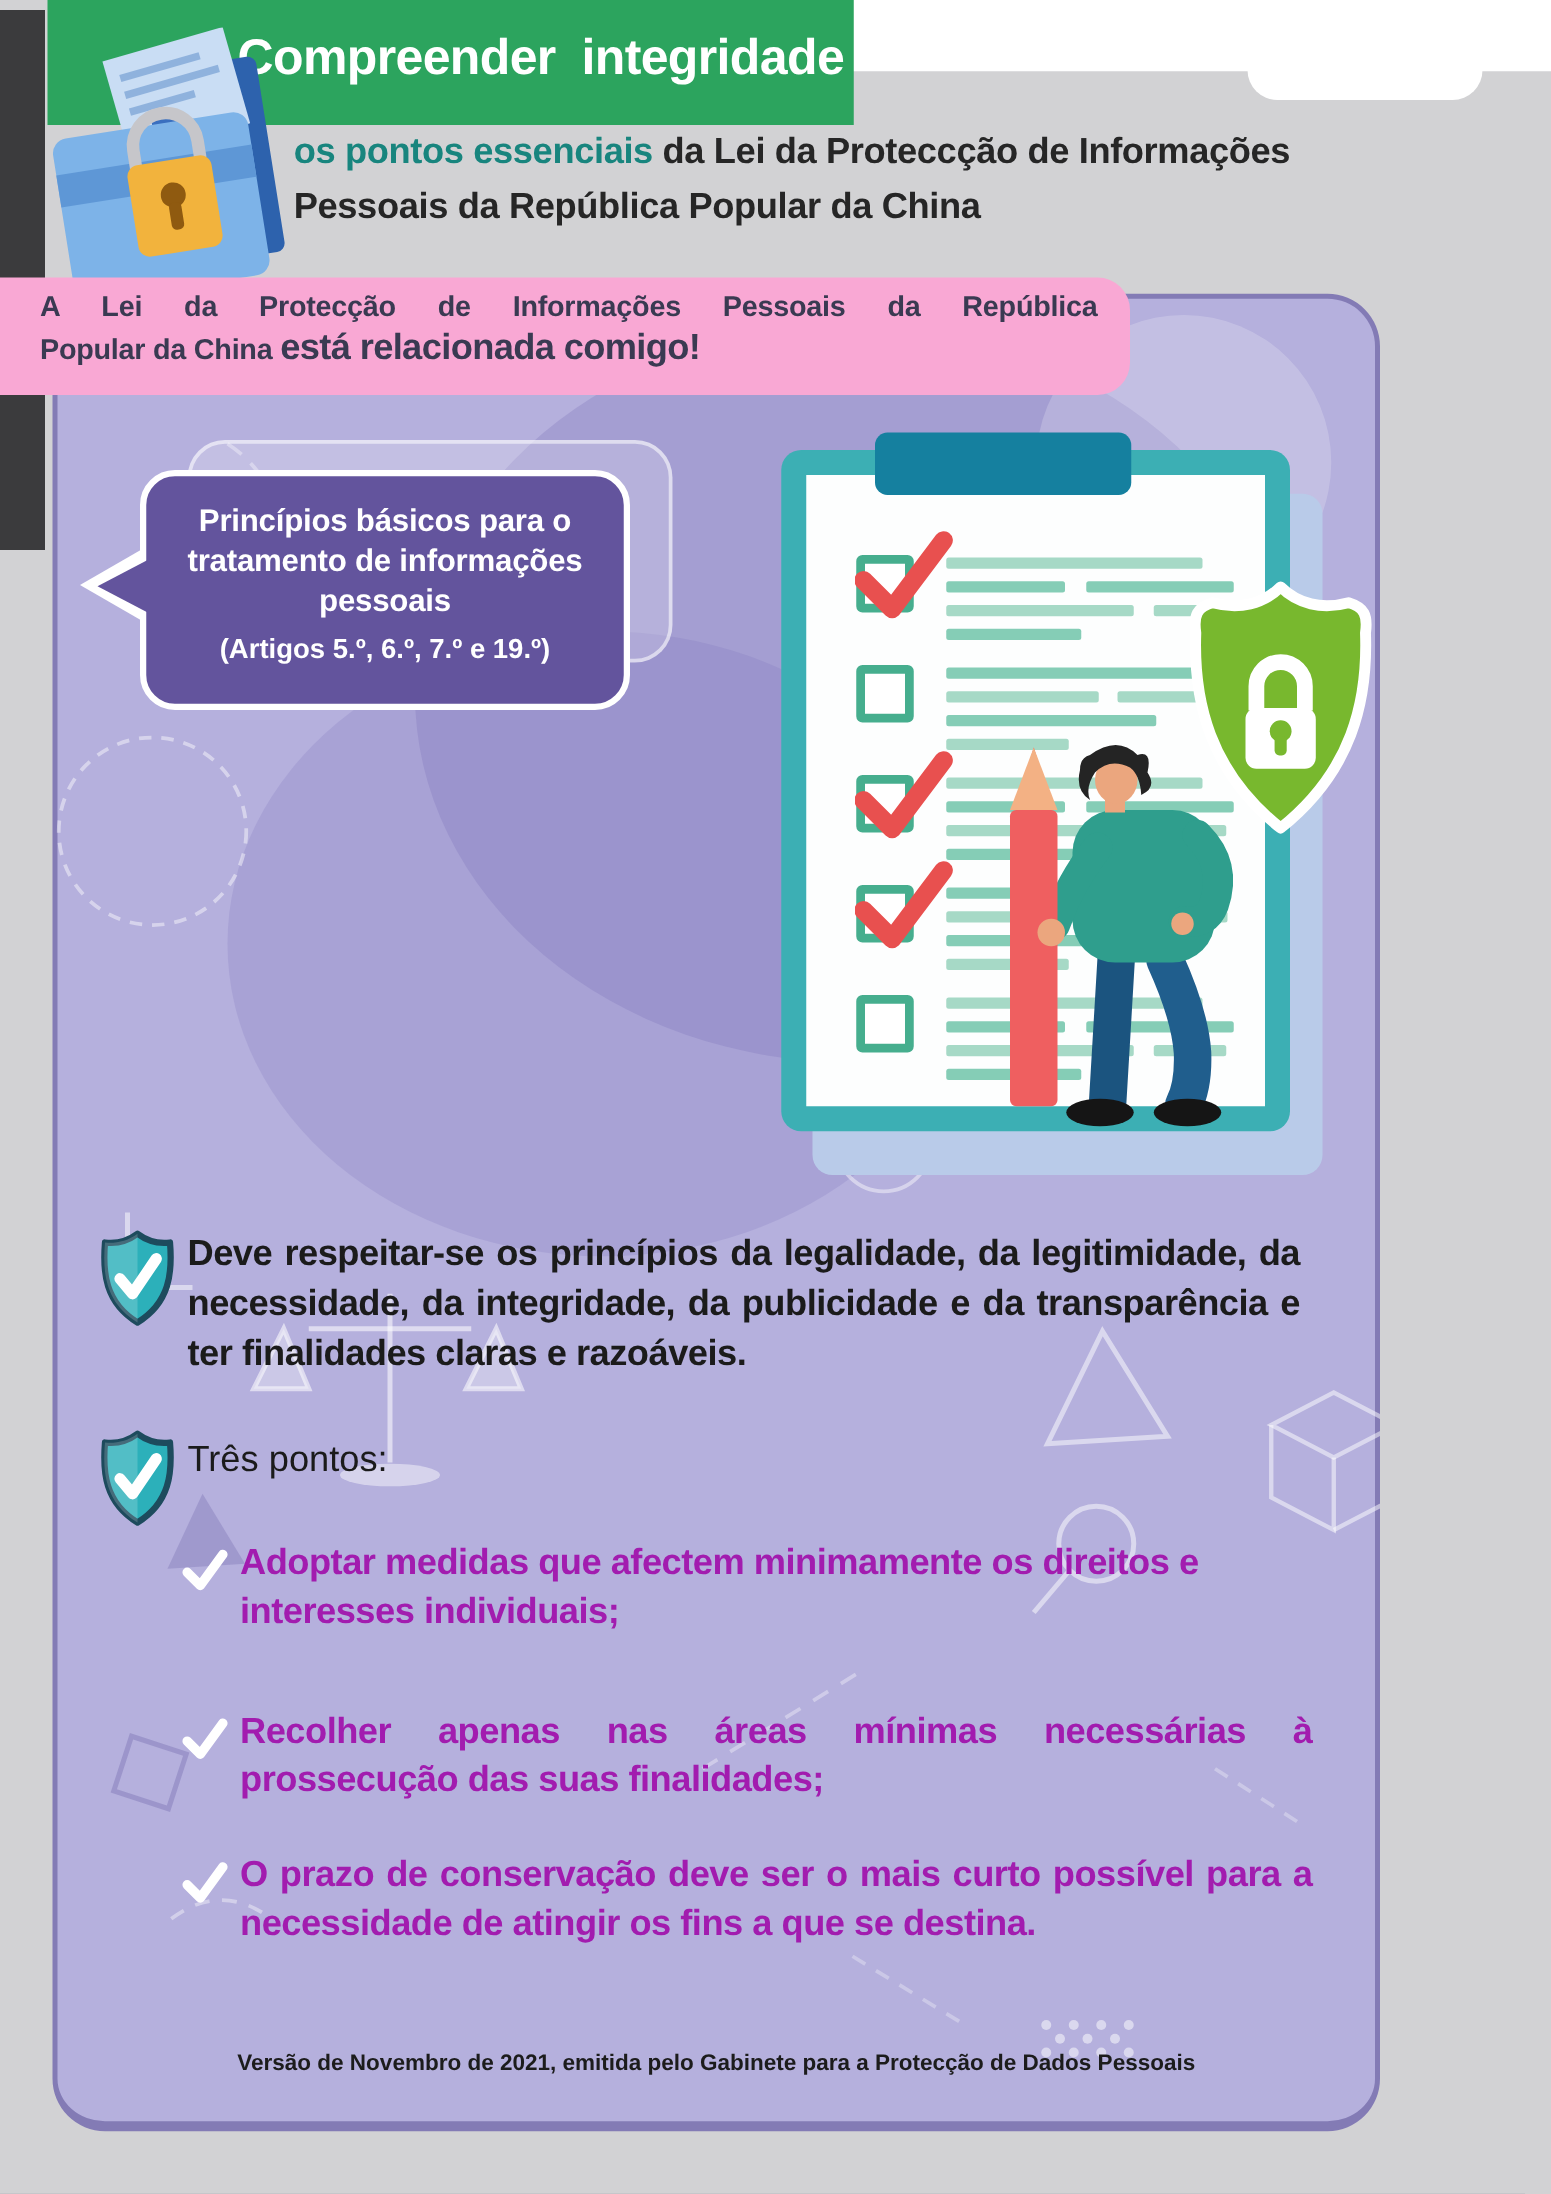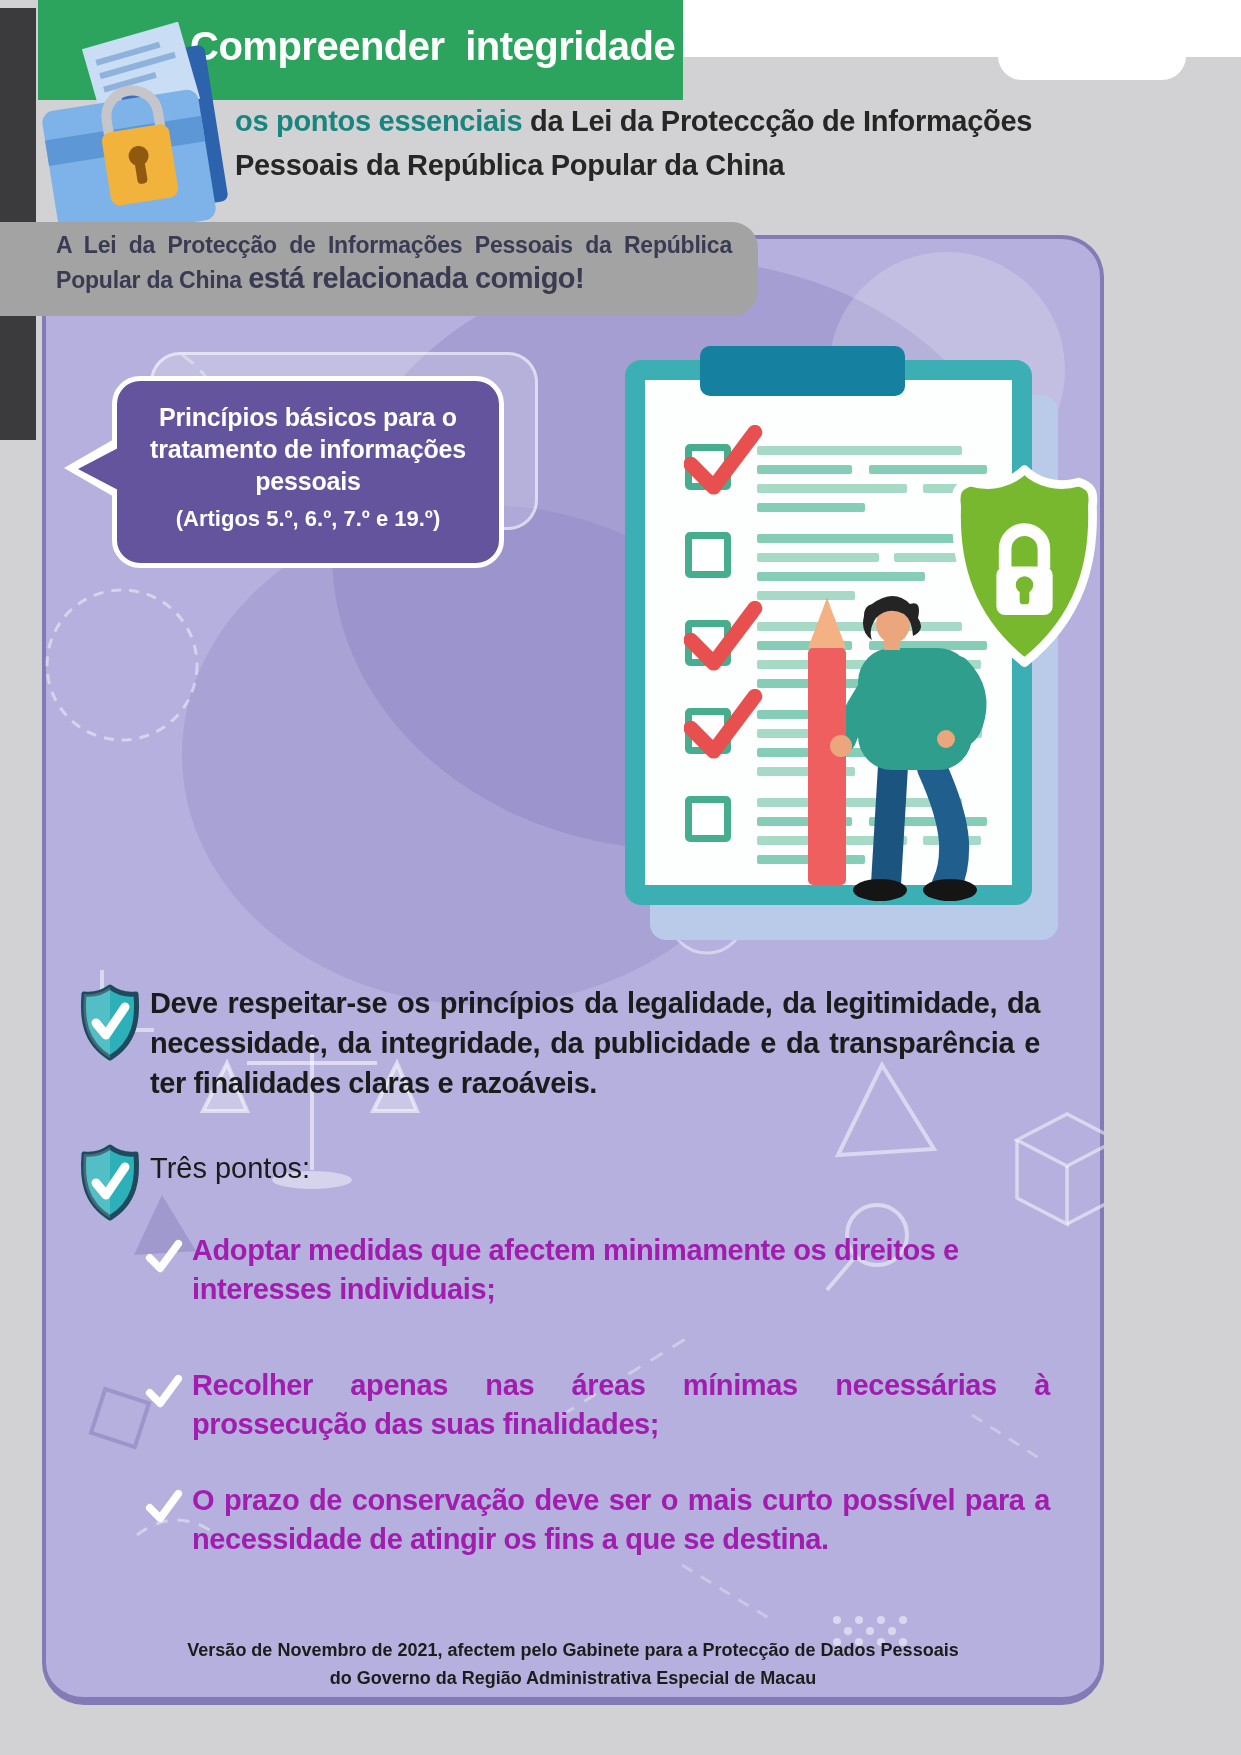--- a/index.html
+++ b/index.html
@@ -11,21 +11,21 @@
   .dark-strip { position:absolute; left:0; top:8px; width:36px; height:432px; background:#3b3b3d; z-index:5; }
   .top-white { position:absolute; left:680px; top:0; right:0; height:57px; background:#ffffff; z-index:4; }
   .top-tab { position:absolute; left:998px; top:0; width:188px; height:80px; background:#ffffff; border-radius:0 0 24px 24px; z-index:4; }
   .banner { position:absolute; left:38px; top:0; width:645px; height:100px; background:#2ca45e; z-index:8; }
   .banner-title { position:absolute; left:152px; top:24px; color:#fff; font-size:40px; font-weight:bold; word-spacing:10px; letter-spacing:-0.5px; }
   .folder-art { position:absolute; left:38px; top:22px; width:200px; height:222px; z-index:12; }
   .head-sub { position:absolute; left:235px; top:100px; width:920px; font-size:29px; font-weight:bold; letter-spacing:-0.3px; color:#262626; line-height:1.5; z-index:9; }
   .head-sub .hl { color:#18857e; }
 
   
-  .callout { position:absolute; left:0; top:222px; width:758px; height:94px; background:#a3a3a3; border-radius:0 26px 26px 0; z-index:20; padding:10px 26px 0 56px; color:#3a3a52; }
+  .callout { position:absolute; left:0; top:222px; width:904px; height:94px; background:#f9a8d4; border-radius:0 26px 26px 0; z-index:20; padding:10px 26px 0 32px; color:#3a3a52; }
   .callout .l1 { font-size:23px; font-weight:bold; text-align:justify; text-align-last:justify; letter-spacing:-0.2px; }
   .callout .l2 { font-size:23px; font-weight:bold; margin-top:3px; letter-spacing:-0.2px; }
   .callout .l2 b { font-size:29px; letter-spacing:-0.5px; }
 
   
   .panel { position:absolute; left:42px; top:235px; width:1062px; height:1470px; background:#b5b0dd; border:4px solid #837bb5; border-bottom-width:8px; border-radius:42px; overflow:hidden; z-index:1; }
   .decor { position:absolute; left:42px; top:235px; width:1062px; height:1470px; z-index:2; pointer-events:none; }
 
   
   .bubble-echo { position:absolute; left:150px; top:352px; width:388px; height:178px; border-radius:30px; background:rgba(255,255,255,.20); border:3px solid rgba(255,255,255,.55); z-index:3; }
@@ -272,17 +272,16 @@
     <path d="M5 22 L16 33 L35 7" fill="none" stroke="#ffffff" stroke-width="8" stroke-linecap="round" stroke-linejoin="round"></path>
   </svg>
   <p class="subtext just" style="top:1366px;">Recolher apenas nas áreas mínimas necessárias à prossecução das suas finalidades;</p>
 
   <svg class="subcheck" style="top:1487px;" viewBox="0 0 40 40">
     <path d="M5 22 L16 33 L35 7" fill="none" stroke="#ffffff" stroke-width="8" stroke-linecap="round" stroke-linejoin="round"></path>
   </svg>
   <p class="subtext just" style="top:1481px;">O prazo de conservação deve ser o mais curto possível para a necessidade de atingir os fins a que se destina.</p>
 
   <div class="foot">
-    <div>Versão de Novembro de 2021, afectem pelo Gabinete para a Protecção de Dados Pessoais</div>
-    <div>do Governo da Região Administrativa Especial de Macau</div>
+    <div>Versão de Novembro de 2021, emitida pelo Gabinete para a Protecção de Dados Pessoais</div>
   </div>
 
 </div>
 
 </body></html>

